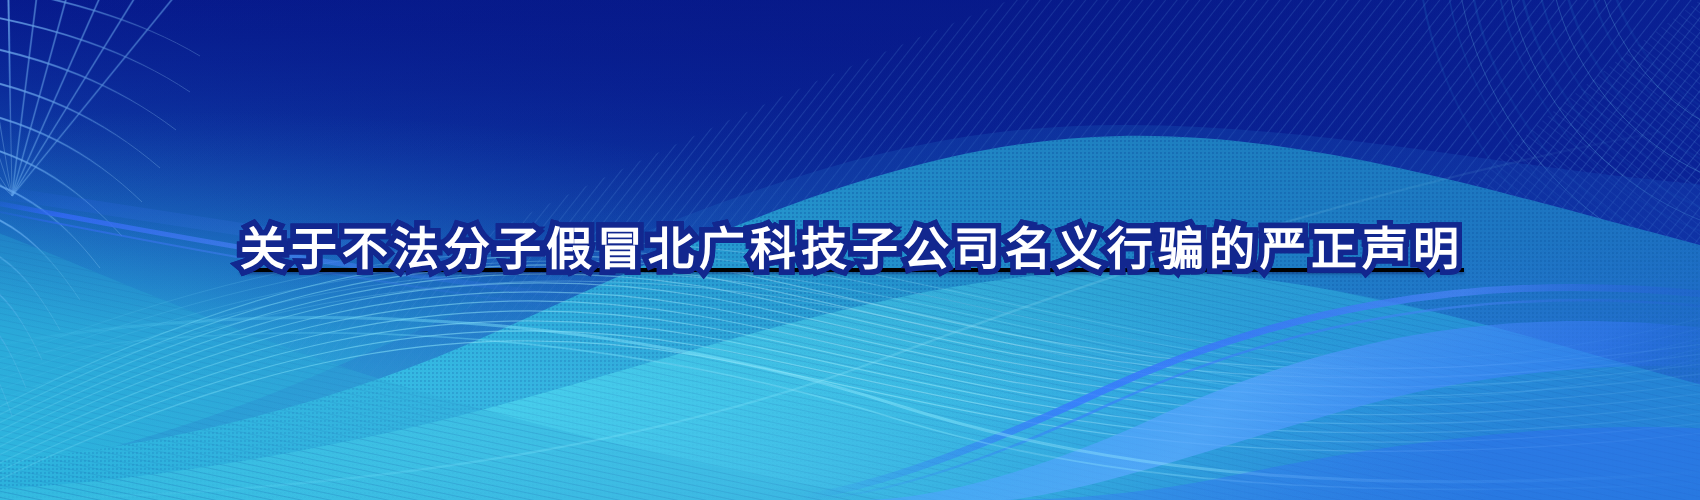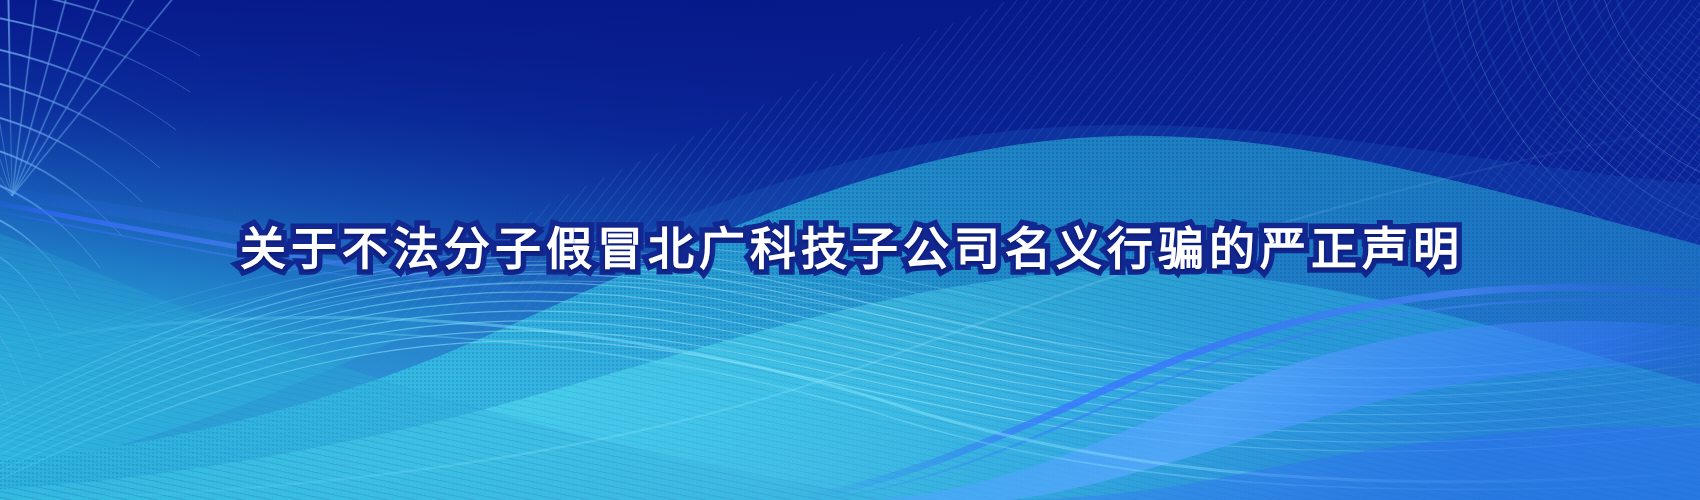--- a/index.html
+++ b/index.html
@@ -31,20 +31,21 @@
   #title-wrap {
     position: absolute;
     left: 0;
     top: 0;
     width: 1700px;
     height: 500px;
     display: flex;
     align-items: center;
     justify-content: center;
     pointer-events: none;
+    text-decoration: underline;
   }
 
   #banner-title {
     font-family: "Liberation Sans", "DejaVu Sans", sans-serif;
     font-size: 46px;
     font-weight: bold;
     letter-spacing: 5px;
     color: #ffffff;
     white-space: nowrap;
     line-height: 1;

